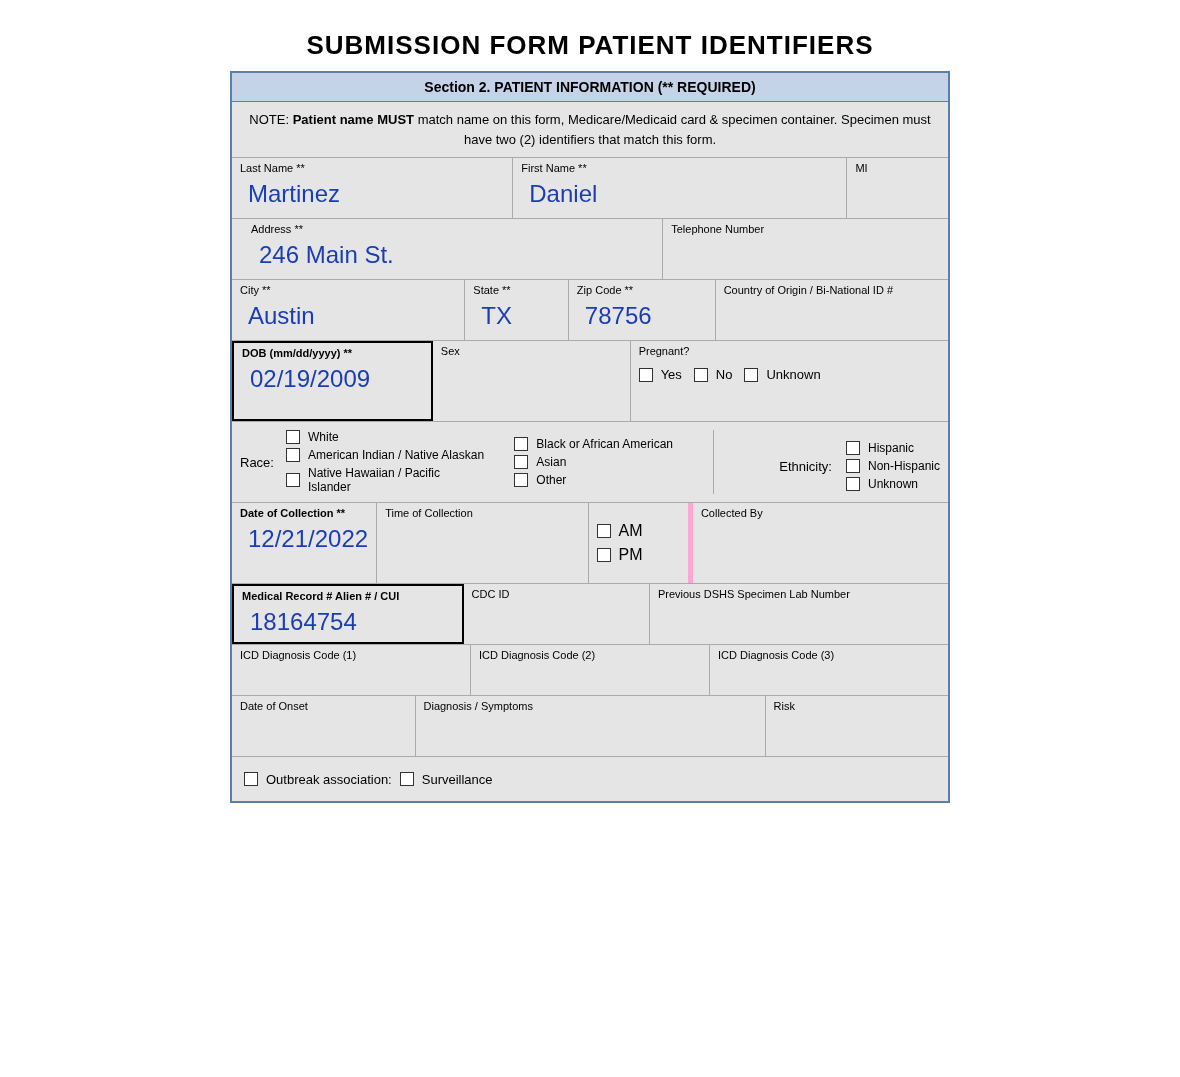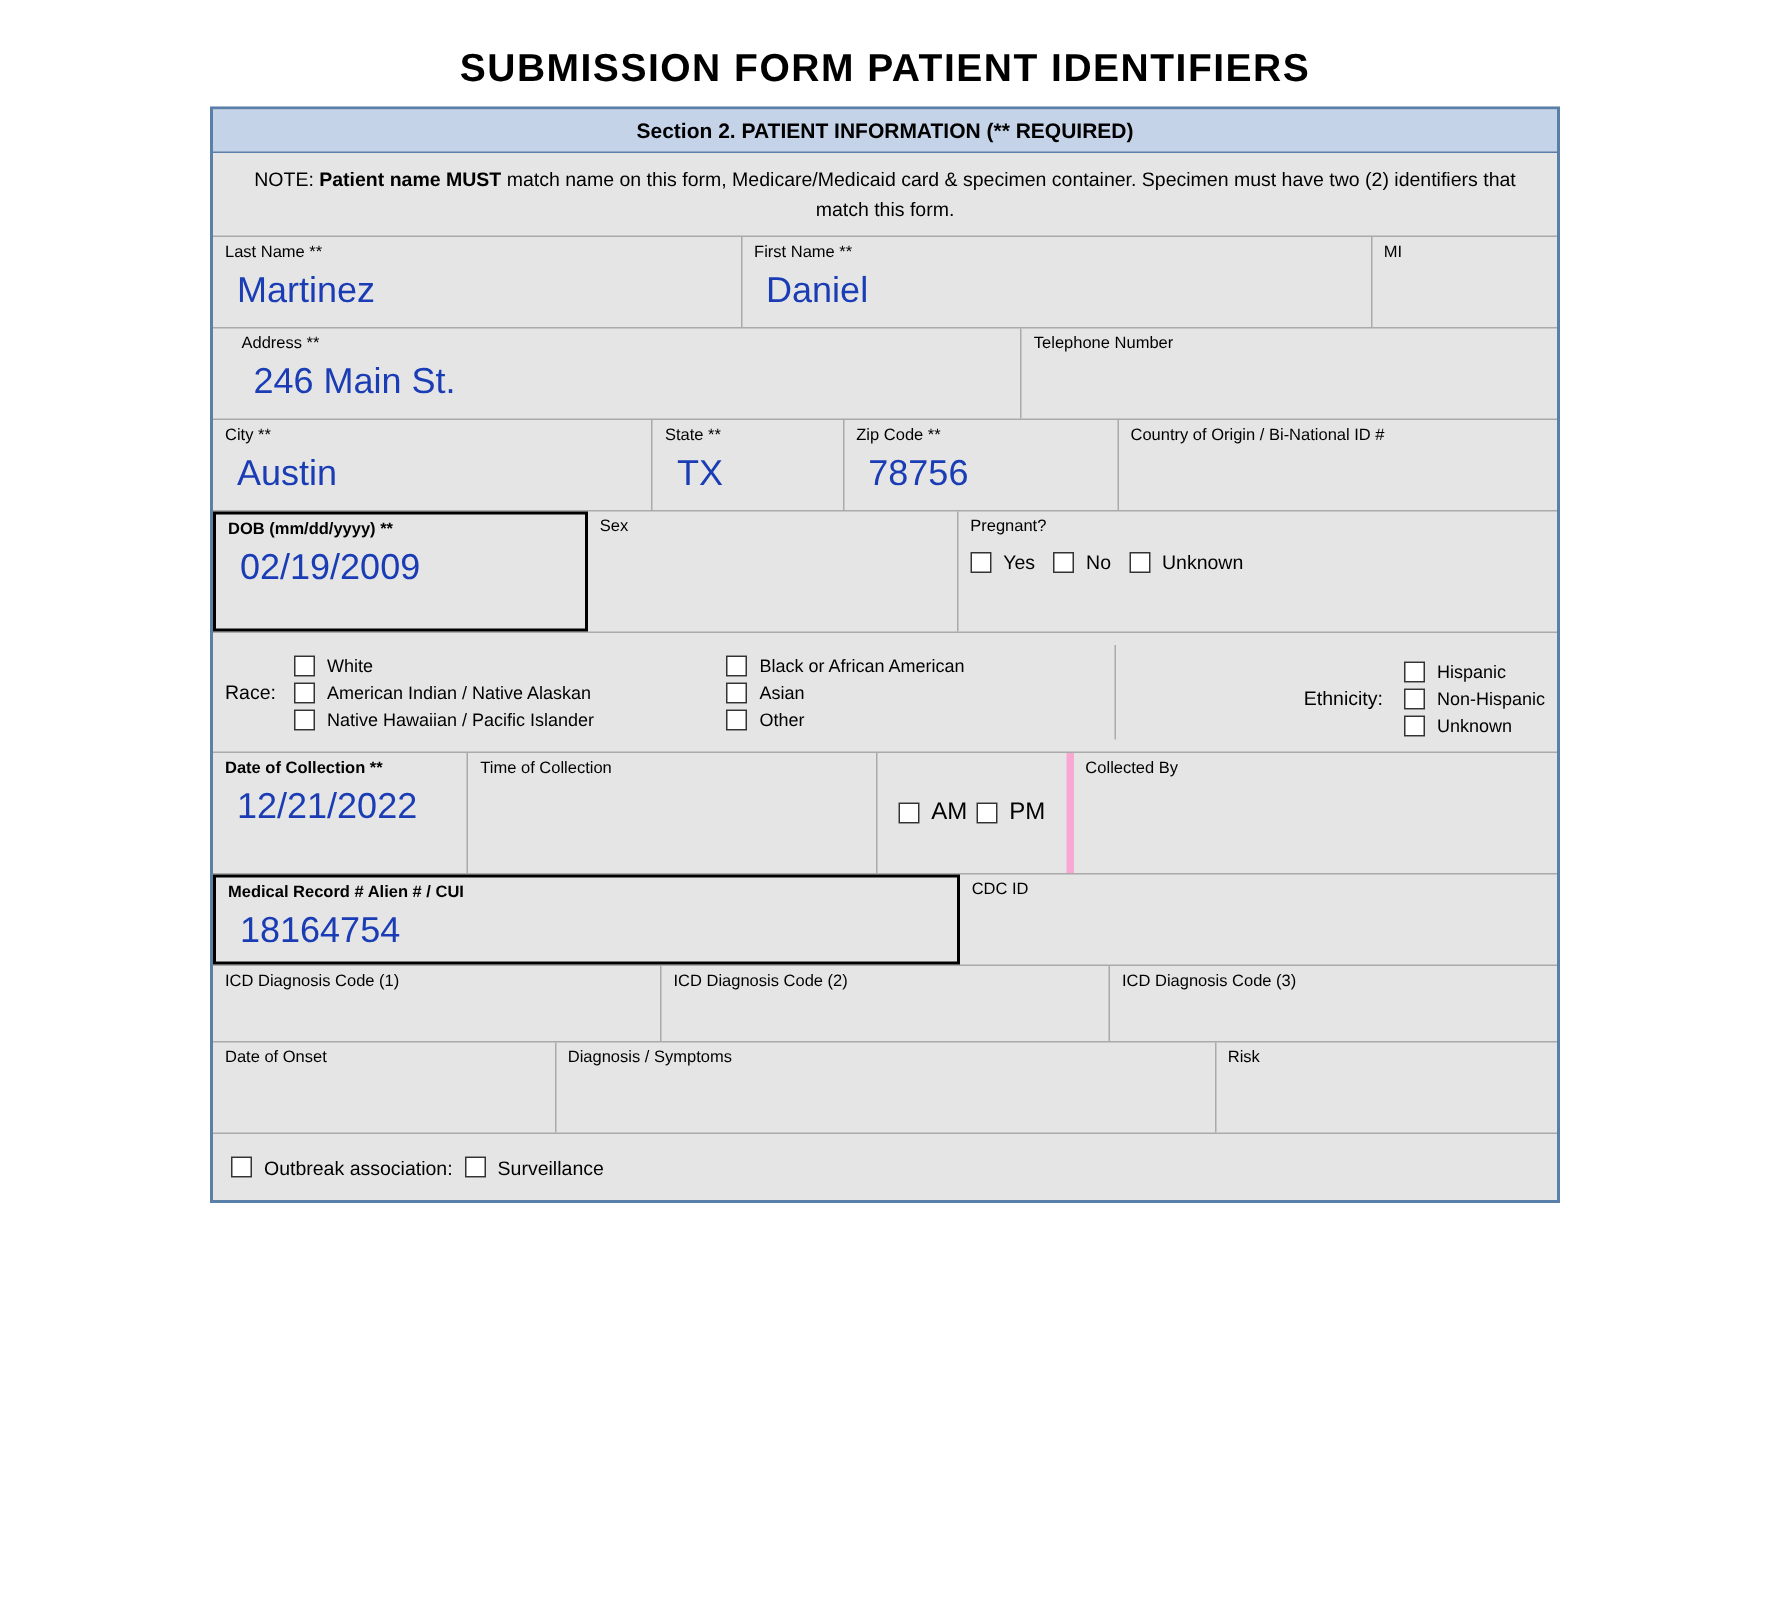--- a/index.html
+++ b/index.html
@@ -7,21 +7,21 @@
       font-family: Arial, sans-serif;
       background: #fff;
       display: flex;
       justify-content: center;
       align-items: flex-start;
       padding: 20px;
       min-height: 1077px;
       width: 1180px;
     }
     .page-container {
-      width: 900px;
+      width: 720px;
       margin-top: 10px;
     }
     .page-title {
       text-align: center;
       font-size: 26px;
       font-weight: 900;
       font-family: Arial, sans-serif;
       color: #000;
       margin-bottom: 10px;
       letter-spacing: 1px;
@@ -224,21 +224,21 @@
       flex: 1.4;
       padding: 4px 8px;
       border-right: 1px solid #aaa;
       min-height: 80px;
     }
     .collection-ampm-cell {
       flex: 0.6;
       padding: 4px 8px;
       min-height: 80px;
       display: flex;
-      flex-direction: row;
+      flex-direction: column;
       justify-content: center;
       gap: 6px;
     }
     .collection-collected-cell {
       flex: 2;
       padding: 4px 8px;
       min-height: 80px;
     }
   </style>
 </head>
@@ -402,20 +402,23 @@
       </div>
     </div>
 
     <div class="form-row medrecord-row">
       <div class="cell cell-mr">
         <span class="cell-label-bold">Medical Record # Alien # / CUI</span>
         <span class="cell-value">18164754</span>
       </div>
       <div class="cell cell-cdc">
         <span class="cell-label">CDC ID</span>
+      </div>
+      <div class="cell cell-prev">
+        <span class="cell-label">Previous DSHS Specimen Lab Number</span>
       </div>
     </div>
 
     <div class="form-row icd-row">
       <div class="cell">
         <span class="cell-label">ICD Diagnosis Code (1)</span>
       </div>
       <div class="cell">
         <span class="cell-label">ICD Diagnosis Code (2)</span>
       </div>

